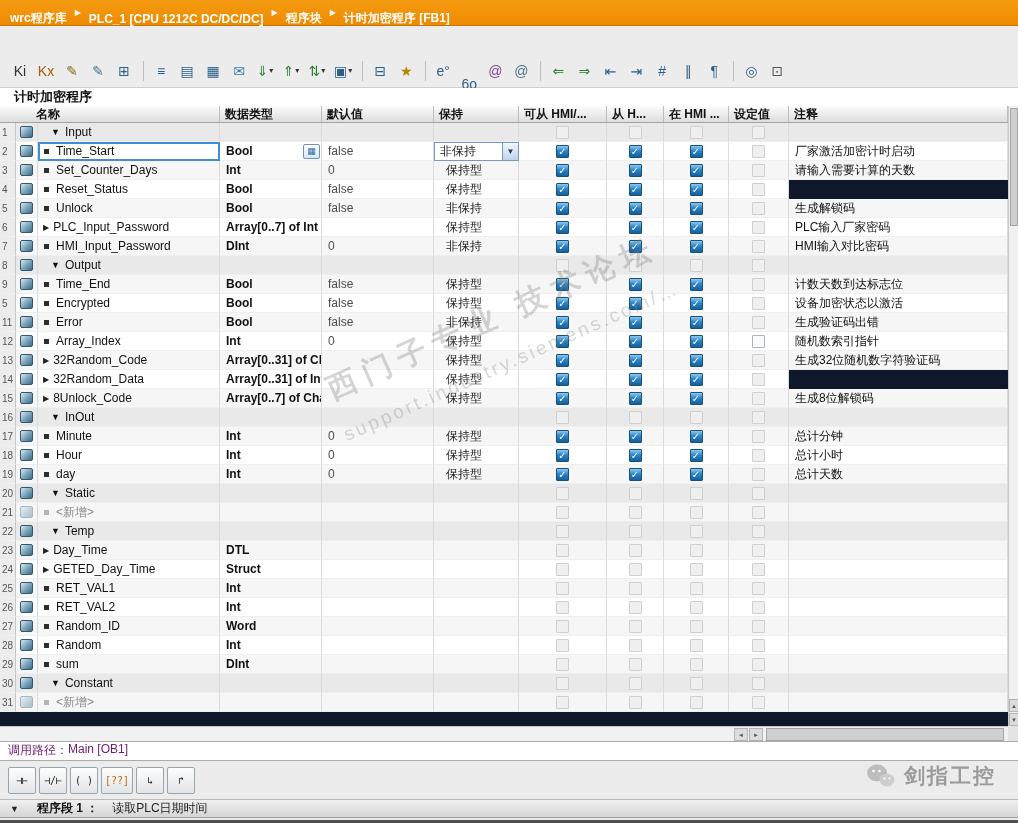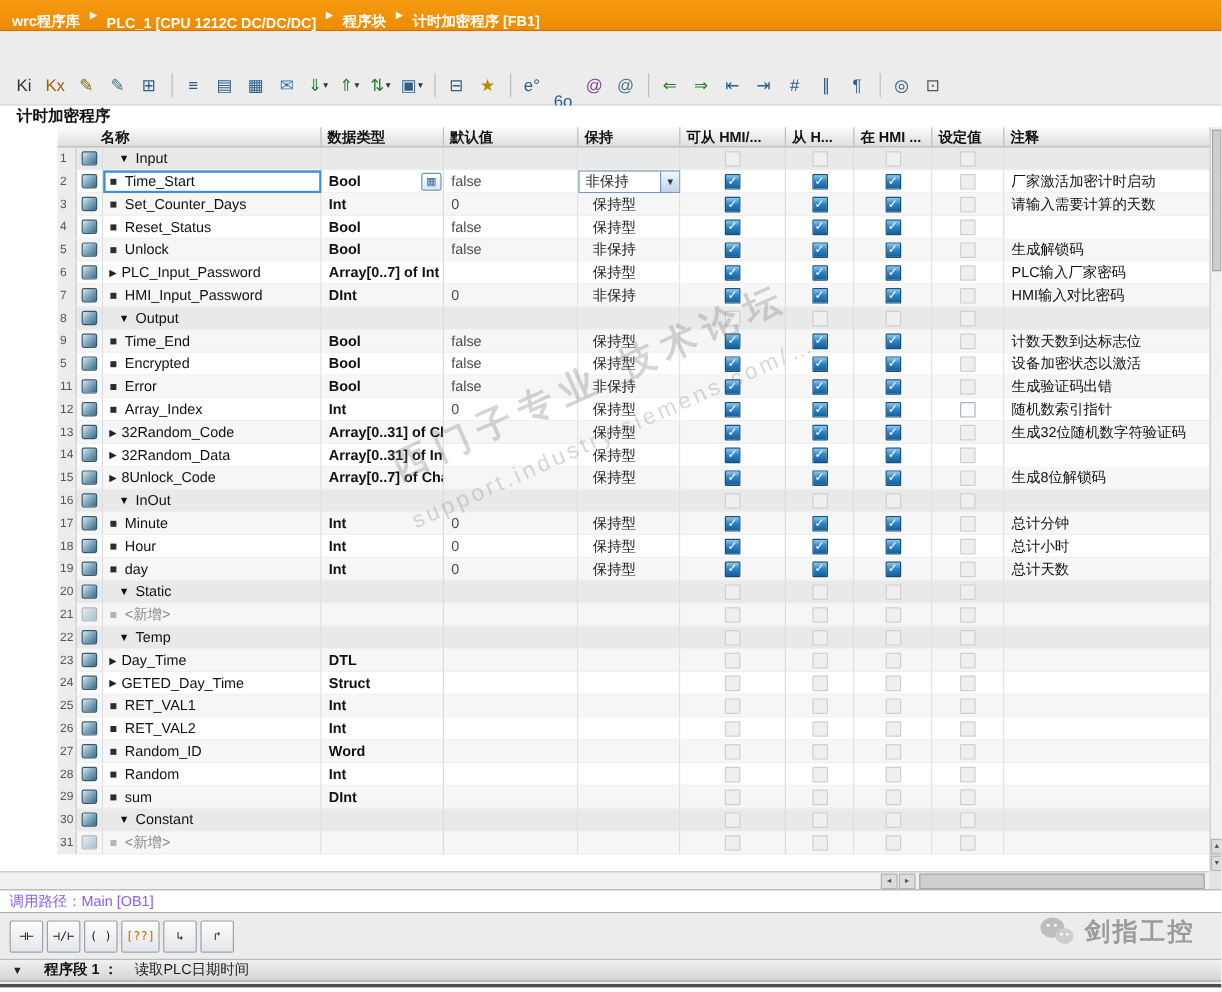--- a/index.html
+++ b/index.html
@@ -22,21 +22,21 @@
     align-items:center; justify-content:center; border:1px solid transparent; border-radius:2px; cursor:pointer; }
   .tglyph { font-size:14px; line-height:1; }
   .tdd { font-size:8px; color:#333; margin-left:1px; }
   .tsep { width:1px; height:20px; background:#bdbdbd; margin:0 5px; display:inline-block; }
 
   
   .blocktitle { position:absolute; left:0; top:88px; width:1018px; height:18px; background:#fff;
     font-size:13px; font-weight:bold; padding-left:14px; line-height:18px; color:#111; }
 
   
-  .tablewrap { position:absolute; left:0; top:106px; width:1008px; height:620px; background:#ffffff;padding-left:48px; }
+  .tablewrap { position:absolute; left:0; top:106px; width:1008px; height:620px; background:#0f172a; }
   .grid { display:grid; grid-template-columns:16px 22px 182px 102px 112px 85px 88px 57px 65px 60px 219px; }
   .thead { height:17px; background:linear-gradient(#FCFCFC,#DDDDDD); border-bottom:1px solid #A3A3A3; }
   .hcell { font-size:12px; font-weight:bold; color:#111; line-height:16px; padding-left:5px;
     border-right:1px solid #BDBDBD; white-space:nowrap; overflow:hidden; cursor:default; }
   .h0 { grid-column:1 / span 3; padding-left:36px; }
 
   .row { height:19px; }
   .row.odd  .c { background:#F6F6F6; }
   .row.even .c { background:#FFFFFF; }
   .row.sec  .c { background:#E9E9E9; }
@@ -97,22 +97,22 @@
   .hbtn { position:absolute; top:1px; width:14px; height:13px; background:#DCDCDC; border:1px solid #B5B5B5;
     font-size:6px; color:#555; display:flex; align-items:center; justify-content:center; cursor:pointer; }
   .hbtn.left { left:734px; }
   .hbtn.right { left:749px; }
   .hthumb { position:absolute; left:766px; top:1px; width:238px; height:13px; background:#CFCFCF;
     border:1px solid #A5A5A5; cursor:pointer; }
   .corner { position:absolute; left:1008px; top:726px; width:10px; height:15px; background:#E4E4E4; }
 
   
   .callpath { position:absolute; left:0; top:741px; width:1018px; height:20px; background:#fff;
-    border-top:1px solid #ABABAB; border-bottom:1px solid #ABABAB; font-size:12px; color:#8b5cf6;
-    display:flex; align-items:center; padding-left:8px; }
+    border-top:1px solid #ABABAB; border-bottom:1px solid #ABABAB; font-size:12px; color:#701a75;
+    display:flex; padding-left:8px; }
   .ladder { position:absolute; left:0; top:761px; width:1018px; height:38px; background:#ECECEC;
     display:flex; align-items:center; padding-left:8px; }
   .lbtn { min-width:28px; height:27px; padding:0 3px; margin-right:3px; border:1px solid #9AA4AD; border-radius:2px;
     background:linear-gradient(#FDFDFD,#E2E5E8); font-family:"DejaVu Sans Mono","Liberation Mono",monospace;
     font-size:10px; color:#222; display:inline-flex; align-items:center; justify-content:center; cursor:pointer; }
   .brand { position:absolute; right:22px; top:758px; height:36px; display:flex; align-items:center;
     color:#9B9B9B; z-index:6; }
   .brand-text { font-size:21px; font-weight:bold; letter-spacing:2px; margin-left:8px; }
   .network { position:absolute; left:0; top:799px; width:1018px; height:19px;
     background:linear-gradient(#F0F0F0,#D5D5D5); border-top:1px solid #BABABA; border-bottom:1px solid #9C9C9C;

